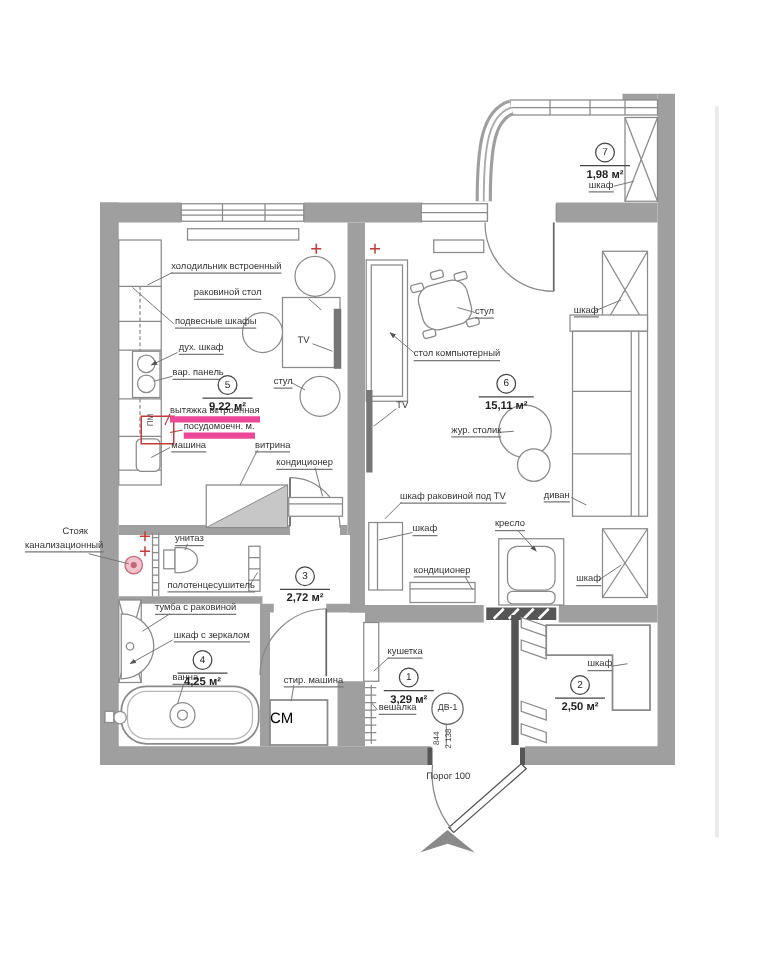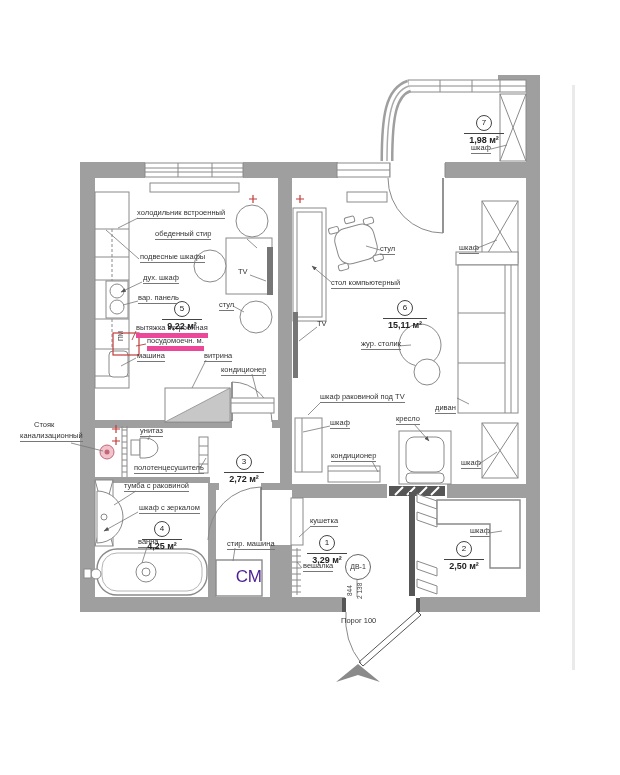--- a/index.html
+++ b/index.html
@@ -20,21 +20,21 @@
   .ur{border-bottom:5px solid #ec4899;}
   .vdim{position:absolute;font-size:6.5px;color:#444;white-space:nowrap;
         transform:rotate(-90deg);transform-origin:0 0;}
   .room-tag{position:absolute;text-align:center;color:#222;width:40px;}
   .room-num{display:inline-block;width:14px;height:14px;line-height:14px;border:1px solid #444;
             border-radius:50%;font-size:8px;background:#fff;}
   .room-area{display:block;border-top:1px solid #444;margin-top:2px;padding-top:1px;
              font-size:9px;font-weight:bold;}
   .door-tag{position:absolute;width:24px;height:24px;border:1px solid #666;border-radius:50%;
             background:#fff;font-size:7px;line-height:24px;text-align:center;color:#333;}
-  .cm{position:absolute;font-size:17px;color:#4c1d95;text-align:right;}
+  .cm{position:absolute;font-size:12px;color:#000000;text-align:left;}
 </style>
 </head>
 <body>
 
 <div class="plan">
 
 <svg width="620" height="775" viewBox="0 0 620 775">
   <defs>
     <marker id="ah" markerWidth="7" markerHeight="6" refX="6" refY="2.5" orient="auto">
       <path d="M0,0 L6.5,2.5 L0,5 Z" fill="#555"></path>
@@ -295,47 +295,47 @@
     <line class="ld" x1="138" y1="512" x2="104" y2="531" marker-end="url(#ah)"></line>
     <line class="ld" x1="147" y1="547" x2="142" y2="563"></line>
     <line class="ld" x1="235" y1="548" x2="233" y2="561"></line>
     <line class="ld" x1="311" y1="526" x2="299" y2="537"></line>
     <line class="ld" x1="302" y1="568" x2="297" y2="562"></line>
     <line class="ld" x1="489" y1="533" x2="502" y2="531"></line>
   </g>
 </svg>
 
 <span class="lbl u" style="left:137px;top:209px">холодильник встроенный</span>
-<span class="lbl u" style="left:155px;top:230px">обеденный стир</span>
+<span class="lbl u" style="left:155px;top:230px">раковиной стол</span>
 <span class="lbl u" style="left:140px;top:253px">подвесные шкафы</span>
 <span class="lbl u" style="left:143px;top:274px">дух. шкаф</span>
 <span class="lbl u" style="left:138px;top:294px">вар. панель</span>
 <span class="lbl ur" style="left:136px;top:324px">вытяжка встроенная</span>
 <span class="lbl ur" style="left:147px;top:337px">посудомоечн. м.</span>
 <span class="lbl u" style="left:137px;top:352px">машина</span>
 <span class="lbl u" style="left:204px;top:352px">витрина</span>
 <span class="lbl u" style="left:221px;top:366px">кондиционер</span>
 <span class="lbl" style="left:238px;top:268px">TV</span>
 <span class="lbl u" style="left:219px;top:301px">стул</span>
 <span class="vdim" style="left:117px;top:341px">ПМ</span>
 
 <span class="lbl u" style="left:380px;top:245px">стул</span>
 <span class="lbl u" style="left:459px;top:244px">шкаф</span>
 <span class="lbl u" style="left:331px;top:279px">стол компьютерный</span>
 <span class="lbl" style="left:317px;top:320px">TV</span>
 <span class="lbl u" style="left:361px;top:340px">жур. столик</span>
 <span class="lbl u" style="left:320px;top:393px">шкаф раковиной под TV</span>
-<span class="lbl u" style="left:435px;top:404px">диван</span>
+<span class="lbl u" style="left:435px;top:392px">диван</span>
 <span class="lbl u" style="left:330px;top:419px">шкаф</span>
 <span class="lbl u" style="left:396px;top:415px">кресло</span>
 <span class="lbl u" style="left:331px;top:452px">кондиционер</span>
 <span class="lbl u" style="left:461px;top:459px">шкаф</span>
 <span class="lbl u" style="left:471px;top:144px">шкаф</span>
 
-<span class="lbl" style="left:34px;top:421px">Стояк</span>
+<span class="lbl" style="left:50px;top:421px">Стояк</span>
 <span class="lbl u" style="left:20px;top:432px">канализационный</span>
 <span class="lbl u" style="left:140px;top:427px">унитаз</span>
 <span class="lbl u" style="left:134px;top:464px">полотенцесушитель</span>
 <span class="lbl u" style="left:124px;top:482px">тумба с раковиной</span>
 <span class="lbl u" style="left:139px;top:504px">шкаф с зеркалом</span>
 <span class="lbl u" style="left:138px;top:538px">ванна</span>
 <span class="lbl u" style="left:227px;top:540px">стир. машина</span>
 <div class="cm" style="left:216px;top:567px;width:46px">СМ</div>
 
 <span class="lbl u" style="left:310px;top:517px">кушетка</span>

